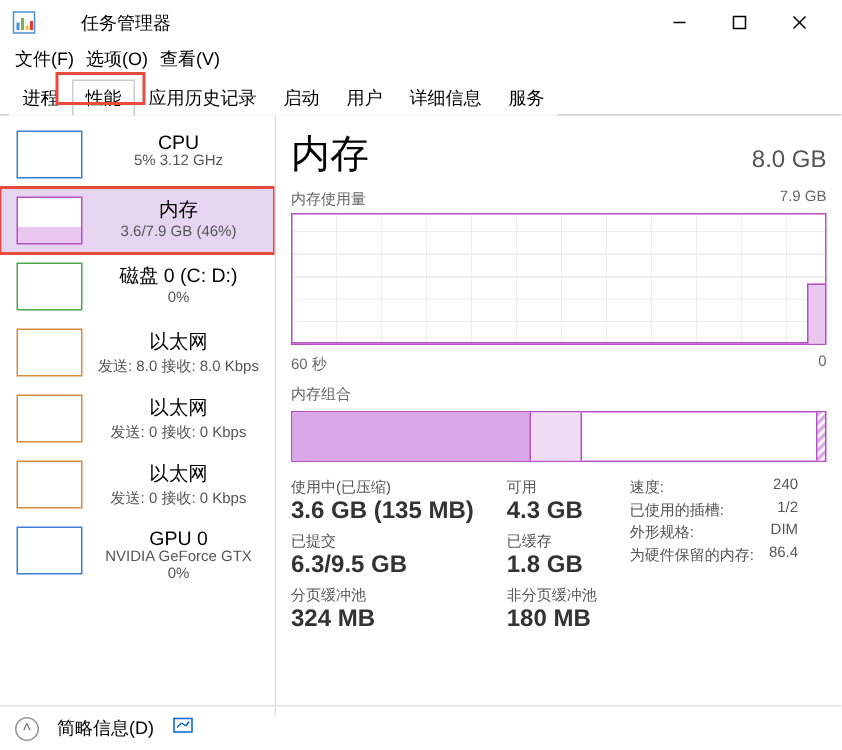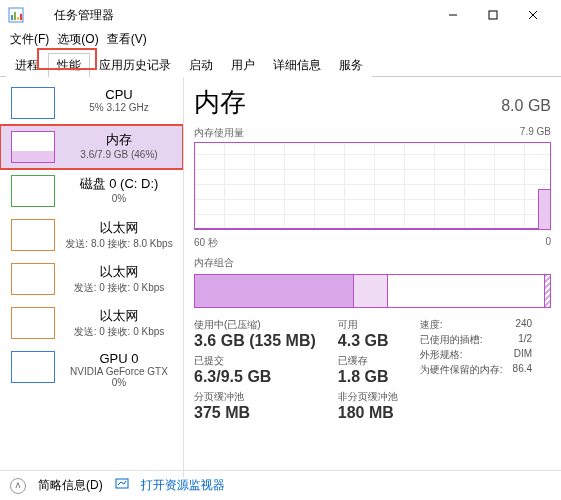--- a/index.html
+++ b/index.html
@@ -191,21 +191,21 @@
       <div class="seg4"></div>
     </div>
 
     <div class="stats">
       <div class="stats-col">
         <div class="stat-label">使用中(已压缩)</div>
         <div class="stat-val">3.6 GB (135 MB)</div>
         <div class="stat-label">已提交</div>
         <div class="stat-val">6.3/9.5 GB</div>
         <div class="stat-label">分页缓冲池</div>
-        <div class="stat-val">375 MB</div>
+        <div class="stat-val">324 MB</div>
       </div>
       <div class="stats-col">
         <div class="stat-label">可用</div>
         <div class="stat-val">4.3 GB</div>
         <div class="stat-label">已缓存</div>
         <div class="stat-val">1.8 GB</div>
         <div class="stat-label">非分页缓冲池</div>
         <div class="stat-val">180 MB</div>
       </div>
       <div class="stats-right">
@@ -232,14 +232,13 @@
 
 <div class="footer">
   <span class="chev">˄</span>
   <span>简略信息(D)</span>
   <span><svg width="14" height="14">
         <rect x="1" y="2" width="12" height="9" fill="none" stroke="#0066cc"></rect>
         <line x1="3" y1="8" x2="6" y2="5" stroke="#0066cc"></line>
         <line x1="6" y1="5" x2="9" y2="7" stroke="#0066cc"></line>
         <line x1="9" y1="7" x2="11" y2="4" stroke="#0066cc"></line>
       </svg></span>
-  <a href="#">打开资源监视器</a>
 </div>
 
 </body></html>

